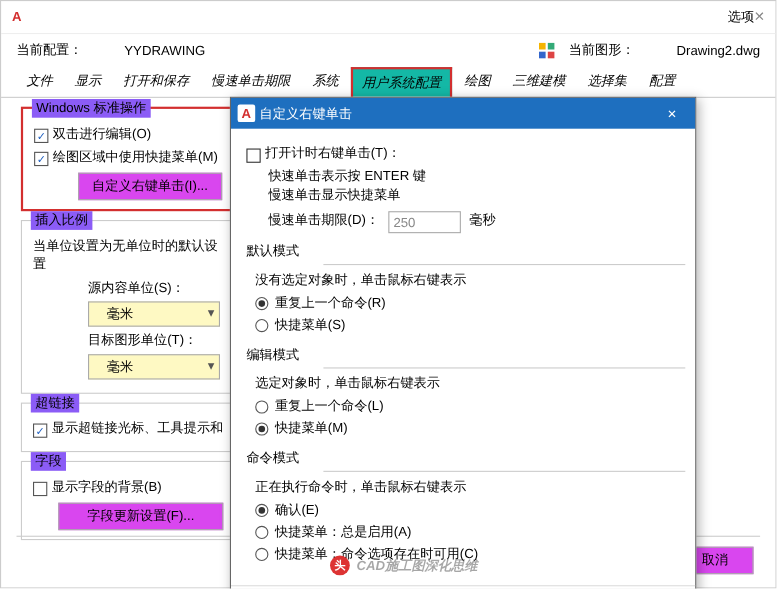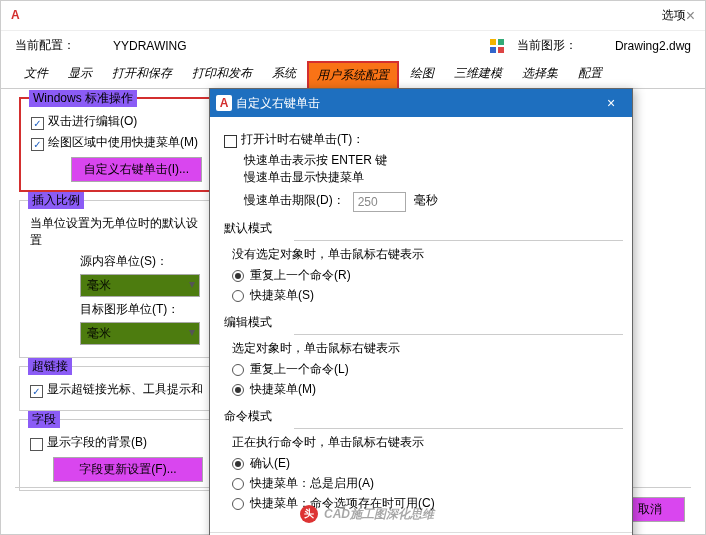--- a/index.html
+++ b/index.html
@@ -11,50 +11,50 @@
   .app-icon { width: 16px; height: 16px; color: #d32f2f; font-weight: bold; margin-right: 6px; }
   .main-title { flex: 1; text-align: right; }
   .close-x { color: #888; font-size: 16px; cursor: pointer; }
   
   .config-row { display: flex; align-items: center; padding: 6px 14px; gap: 8px; }
   .config-row .val { margin-left: 30px; }
   .dwg-icon { width: 16px; height: 16px; margin-left: auto; margin-right: 4px; display:inline-block; }
   
   .tabs { display: flex; padding: 0 14px; border-bottom: 1px solid #ccc; gap: 2px; position: relative; font-style: italic; }
   .tab { padding: 4px 8px; border: 1px solid transparent; cursor: pointer; }
-  .tab.active { border: 2px solid #d32f2f; border-bottom: 1px solid #fff; background: #f97316; position: relative; top: 1px; }
+  .tab.active { border: 2px solid #d32f2f; border-bottom: 1px solid #fff; background: #14b8a6; position: relative; top: 1px; }
   
   .main-body { padding: 8px 18px; }
   .group { border: 1px solid #ccc; margin-bottom: 8px; padding: 10px 10px 8px 10px; position: relative; }
   .group-title { position: absolute; top: -9px; left: 8px; background: #8b5cf6; padding: 0 4px; }
   .hl-red { border: 2px solid #d32f2f !important; }
   
   .chk-row { display: flex; align-items: flex-end; gap: 4px; margin: 4px 0; }
   .chk { width: 13px; height: 13px; border: 1px solid #555; display: inline-flex; align-items: center; justify-content: center; font-size: 10px; color: #2060c0; }
   .chk.checked::before { content: "✓"; }
   
   .btn { background: #d946ef; border: 1px solid #aaa; padding: 3px 12px; cursor: pointer; display: inline-block; text-align: center; }
   .btn.wide { min-width: 150px; }
   
-  .sel { border: 1px solid #aaa; padding: 2px 18px 2px 6px; background: #4d7c0f; position: relative; display: inline-block; min-width: 120px; }
+  .sel { border: 1px solid #aaa; padding: 2px 18px 2px 16px; background: #fef9c3; position: relative; display: inline-block; min-width: 120px; }
   .sel::after { content: "▾"; position: absolute; right: 4px; top: 2px; color: #555; }
   .row-gap { margin: 4px 0; }
   
   
   .sub-dialog { position: absolute; top: 88px; left: 209px; width: 424px; background: #fff; border: 1px solid #666; box-shadow: 2px 2px 10px rgba(0,0,0,.3); }
   .sub-titlebar { background: #1e6fbf; color: #fff; height: 28px; display: flex; align-items: center; padding: 0 6px; }
   .sub-titlebar .t { flex: 1; margin-left: 4px; font-family: Liberation Serif, serif; }
   .sub-close { width: 30px; text-align: center; font-size: 14px; cursor: pointer; }
   .sub-body { padding: 10px 9px 4px 14px; }
   
   .radio { width: 12px; height: 12px; border: 1px solid #555; border-radius: 50%; display: inline-flex; align-items: center; justify-content: center; }
   .radio.on::before { content: ""; width: 6px; height: 6px; background: #333; border-radius: 50%; }
   .radio-row { display: flex; align-items: center; gap: 6px; margin: 3px 0 3px 8px; }
   
-  .num-input { width: 53px; border: 1px solid #aaa; padding: 2px 4px; background: #fff; display: inline-block; text-align: left; color: #888; }
+  .num-input { width: 66px; border: 1px solid #aaa; padding: 2px 4px; background: #fff; display: inline-block; text-align: left; color: #888; }
   
   .mode-block { margin: 8px 0 10px 0; }
   .mode-title { margin-bottom: 2px; }
   .mode-sub { margin-bottom: 4px; margin-left: 8px; }
   .mode-hr { border-top: 1px solid #ccc; margin: 3px 0 5px 70px; }
   
   .sub-footer { display: flex; justify-content: center; gap: 8px; padding: 10px 0 12px 0; border-top: 1px solid #ddd; margin-top: 6px; }
   
   .main-footer { position: absolute; bottom: 12px; right: 20px; display: flex; gap: 8px; }
   
@@ -84,21 +84,21 @@
         </svg>
     </span>
     <span>当前图形：</span>
     <span style="margin-left:30px">Drawing2.dwg</span>
   </div>
 
   <div class="tabs">
     <div class="tab">文件</div>
     <div class="tab">显示</div>
     <div class="tab">打开和保存</div>
-    <div class="tab">打印和发布</div>
+    <div class="tab">慢速单击期限</div>
     <div class="tab">系统</div>
     <div class="tab active">用户系统配置</div>
     <div class="tab">绘图</div>
     <div class="tab">三维建模</div>
     <div class="tab">选择集</div>
     <div class="tab">配置</div>
   </div>
 
   <div class="main-body">
 

